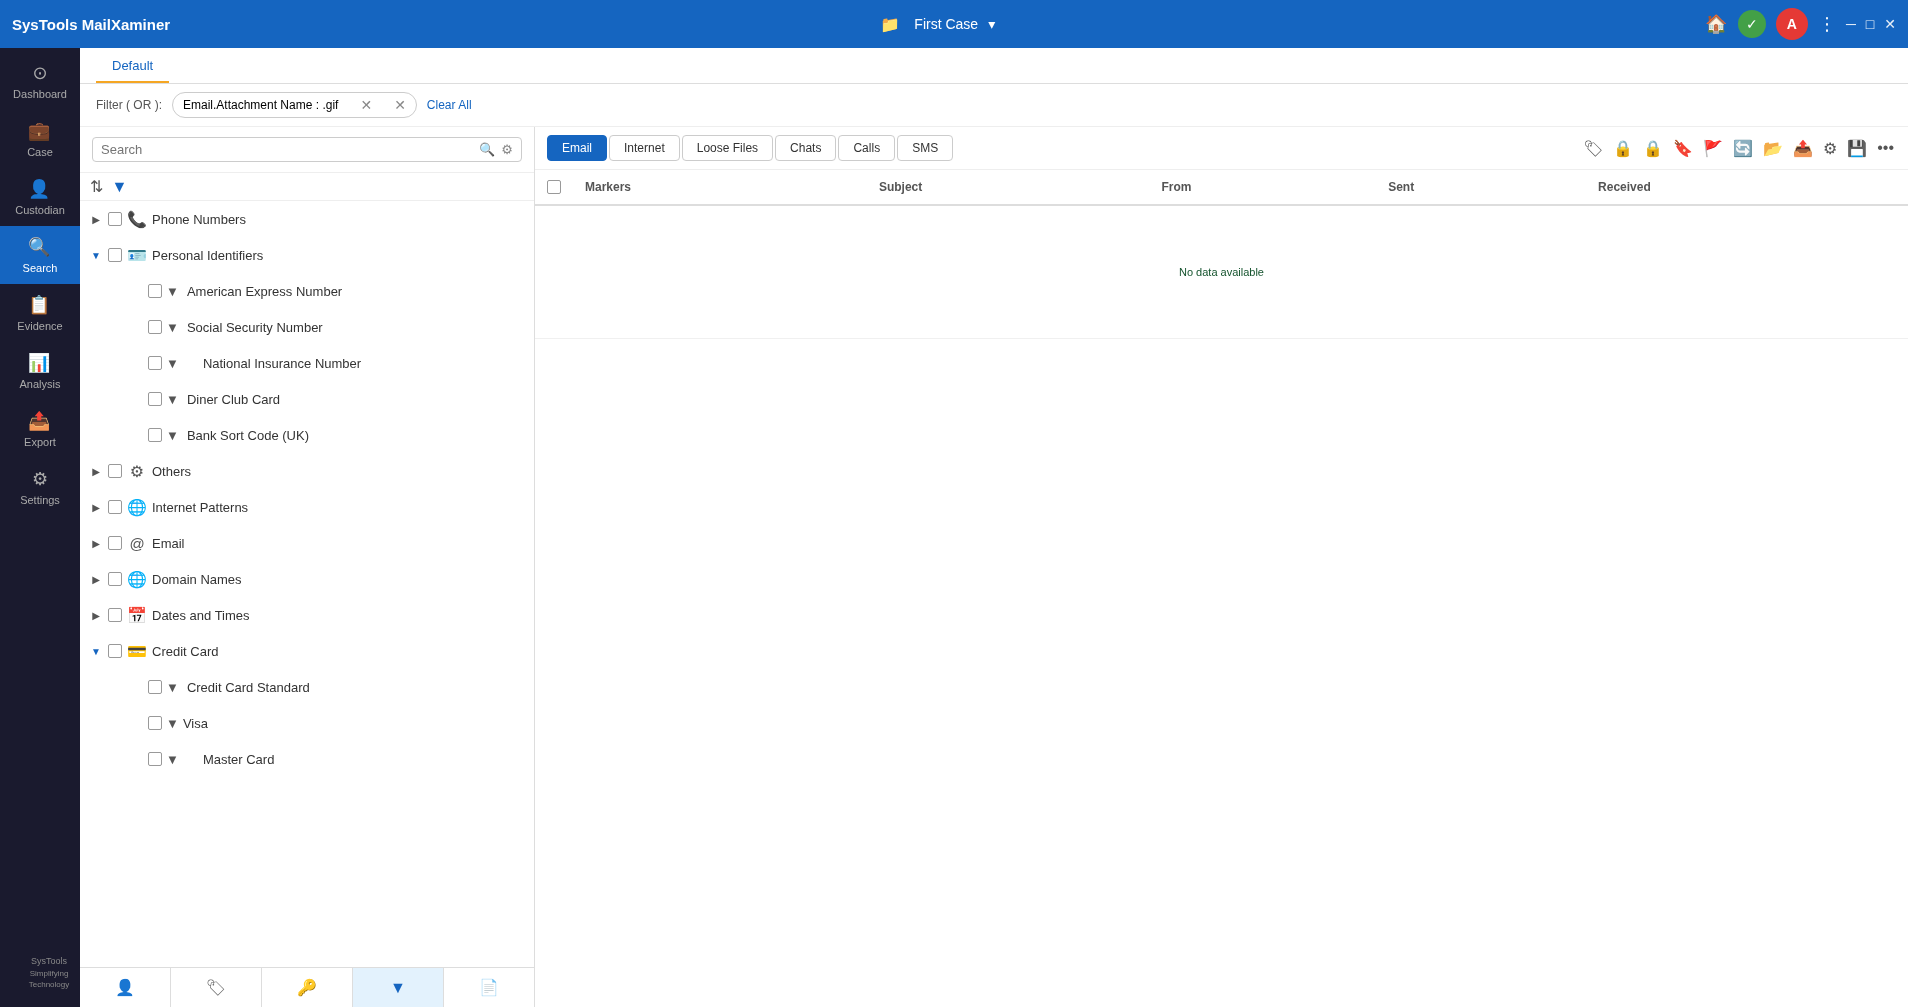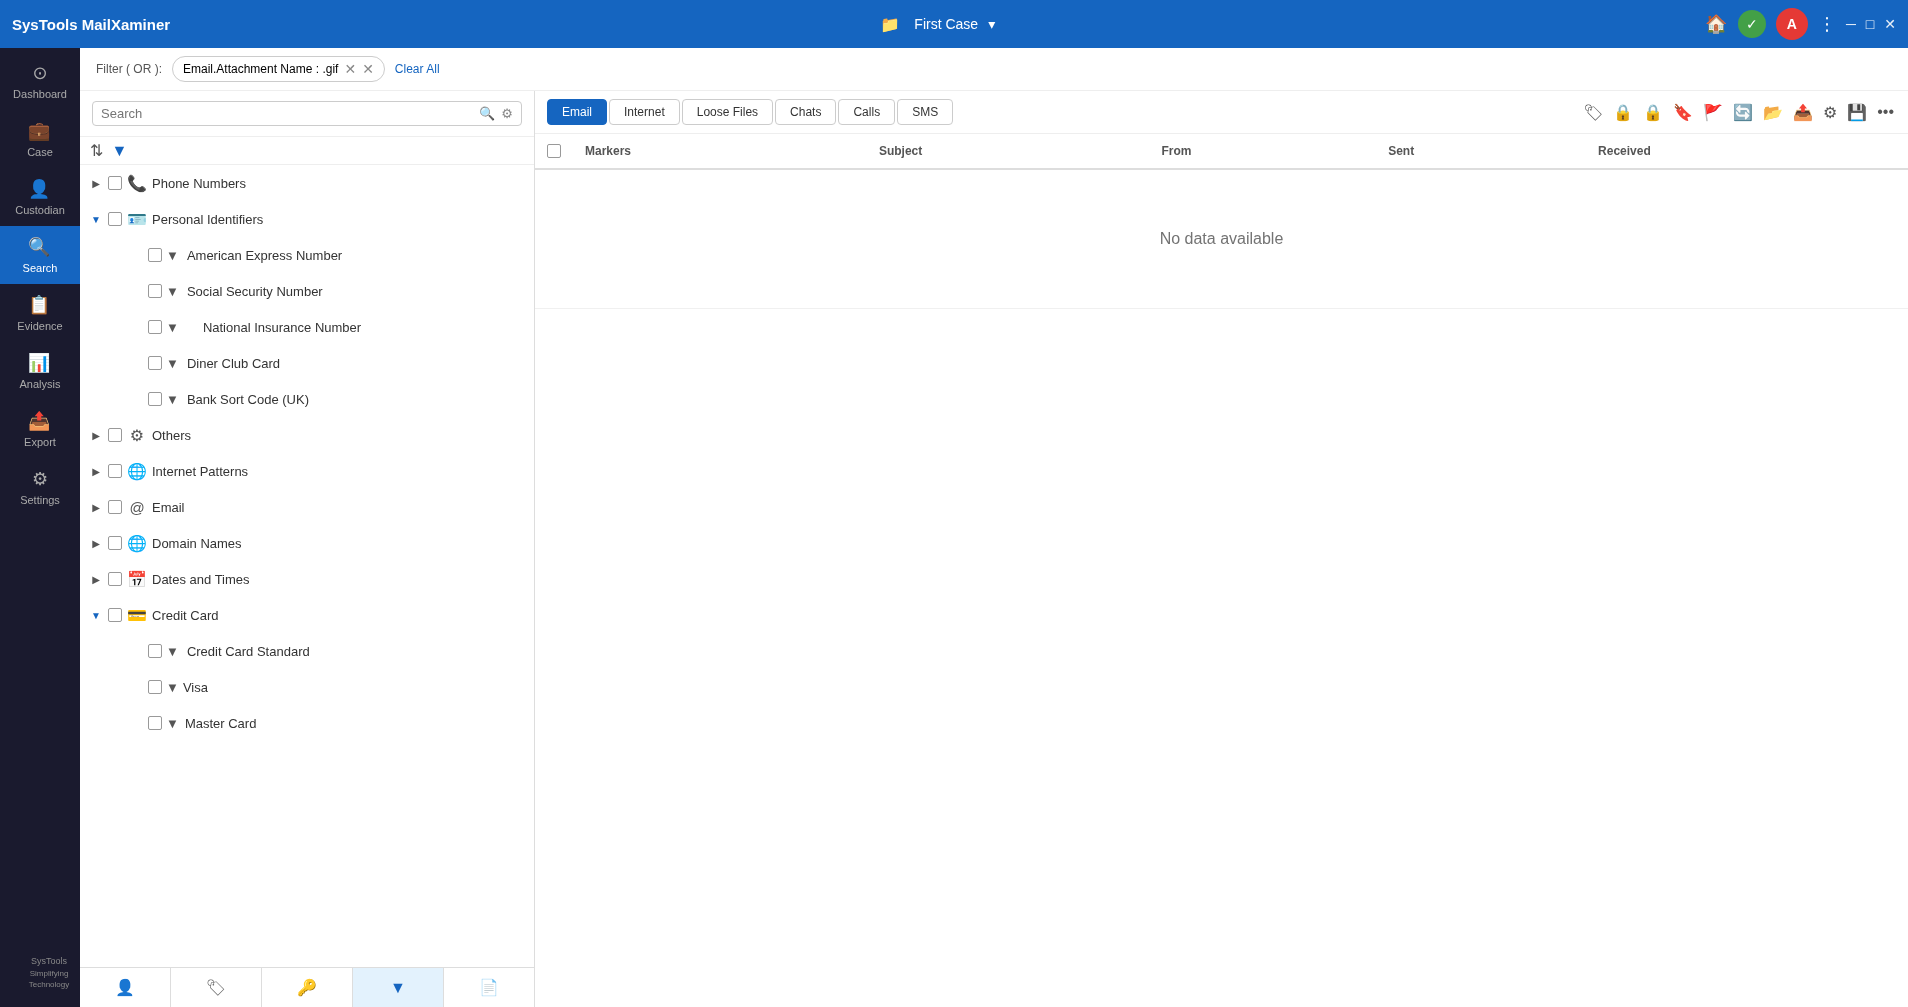--- a/index.html
+++ b/index.html
@@ -73,21 +73,21 @@
 
     
     .filter-bar {
       padding: 8px 16px;
       display: flex;
       align-items: center;
       gap: 10px;
       border-bottom: 1px solid #eee;
     }
     .filter-chip {
-      display: flex; align-items: center; gap: 6px;
+      display: flex; align-items: center; gap: 22px;
       border: 1px solid #ccc; border-radius: 16px;
       padding: 4px 10px; font-size: 12px; background: white;
     }
     .filter-chip .chip-x { cursor: pointer; color: #888; font-size: 14px; }
     .clear-all { color: #1565c0; cursor: pointer; font-size: 12px; text-decoration: none; }
 
     
     .panel { display: flex; flex: 1; overflow: hidden; }
 
     .tree-panel {
@@ -159,21 +159,21 @@
     .results-table { flex: 1; overflow: auto; }
     table { width: 100%; border-collapse: collapse; }
     th {
       text-align: left; padding: 10px 12px;
       border-bottom: 2px solid #ddd; font-size: 12px;
       color: #555; font-weight: 600; background: white;
       position: sticky; top: 0;
     }
     td { padding: 10px 12px; border-bottom: 1px solid #f0f0f0; font-size: 12px; color: #333; }
     .th-check { width: 36px; }
-    .no-data { text-align: center; padding: 60px; color: #737373; font-size: 16px; }
+    .no-data { text-align: center; padding: 60px; color: #14532d; font-size: 11px; }
 
     
     ::-webkit-scrollbar { width: 6px; }
     ::-webkit-scrollbar-track { background: #f0f0f0; }
     ::-webkit-scrollbar-thumb { background: #bbb; border-radius: 3px; }
   </style>
 </head>
 <body>
 
 <div class="title-bar">
@@ -227,20 +227,23 @@
       <span class="icon">⚙</span>
       <span>Settings</span>
     </div>
     <div class="sidebar-bottom">
       <div class="systools-logo">SysTools<br><span style="font-size:8px;">Simplifying Technology</span></div>
     </div>
   </div>
 
   <div class="content">
 
+    <div class="tab-bar">
+      <div class="tab">Default</div>
+    </div>
 
     <div class="filter-bar">
       <span style="font-size:12px;color:#555;">Filter ( OR ):</span>
       <div class="filter-chip">
         <span>Email.Attachment Name : .gif</span>
         <span class="chip-x">✕</span>
         <span class="chip-x">✕</span>
       </div>
       <a class="clear-all">Clear All</a>
     </div>
@@ -360,21 +363,21 @@
           <div class="tree-row indent2">
             <span class="expand-btn"></span>
             <div class="checkbox"></div>
             <span class="filter-icon">▼</span>
             <span class="row-label" style="">Visa</span>
           </div>
           <div class="tree-row indent2">
             <span class="expand-btn"></span>
             <div class="checkbox"></div>
             <span class="filter-icon">▼</span>
-            <span class="row-label" style="margin-left:2px;">Master Card</span>
+            <span class="row-label" style="margin-left:20px;">Master Card</span>
           </div>
 
         </div>
 
         <div class="tree-bottom-tabs">
           <div class="tree-bottom-tab">👤</div>
           <div class="tree-bottom-tab">🏷</div>
           <div class="tree-bottom-tab">🔑</div>
           <div class="tree-bottom-tab active">▼</div>
           <div class="tree-bottom-tab">📄</div>

